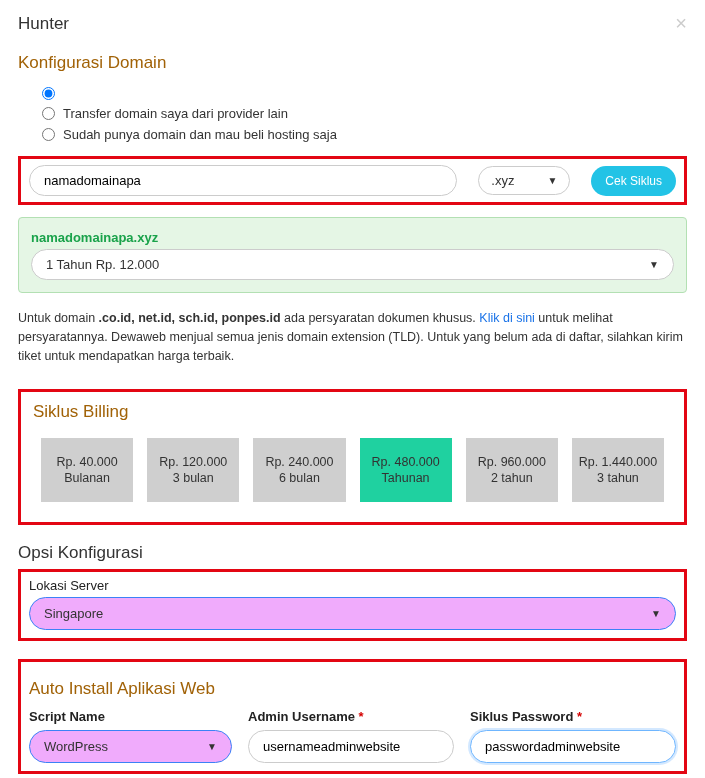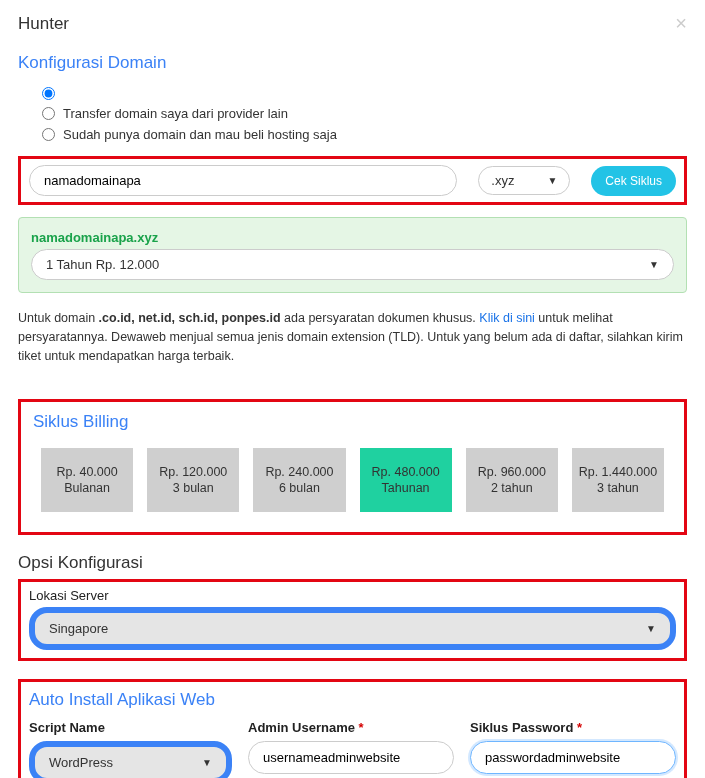--- a/index.html
+++ b/index.html
@@ -1,43 +1,43 @@
 <!DOCTYPE html>
 <html><head>
 <meta charset="utf-8">
 <style>
 * { box-sizing: border-box; margin: 0; padding: 0; }
 body { font-family: "Helvetica Neue", Arial, sans-serif; font-size: 13px; color: #333; background: #fff; width: 705px; }
 .modal { padding: 12px 18px 18px; }
 .modal-header { display: flex; justify-content: space-between; align-items: center; margin-bottom: 18px; }
 .modal-title { font-size: 17px; font-weight: 400; color: #333; }
 .close-x { font-size: 20px; color: #ccc; cursor: pointer; }
-.section-title { font-size: 17px; color: #3b82f6; margin-bottom: 14px; font-weight: 400; }
+.section-title { font-size: 17px; color: #a16207; margin-bottom: 14px; font-weight: 400; }
 .radios { padding-left: 24px; margin-bottom: 14px; }
 .radio-row { display: flex; align-items: center; gap: 8px; margin-bottom: 6px; }
 .radio-row input { margin: 0; }
 .hl-red { border: 3px solid #e30613; padding: 6px 8px; }
 .domain-row { display: flex; align-items: center; gap: 21px; margin: 0 0 12px; }
 .domain-input { flex: 1; border: 1px solid #ccc; border-radius: 18px; padding: 7px 14px; font-size: 13px; }
 .tld-wrap { width: 92px; border: 1px solid #ccc; border-radius: 18px; padding: 6px 12px; display: flex; align-items: center; justify-content: space-between; font-size: 13px; }
 .chev { font-size: 10px; }
 .btn-check { background: #22c3e6; color: #fff; border: 0; border-radius: 18px; padding: 8px 14px; font-size: 12px; cursor: pointer; }
 .result-box { border: 1px solid #b3e0b3; background: #e5f6e5; border-radius: 4px; padding: 12px; margin-bottom: 16px; }
 .result-name { color: #19a24a; font-weight: 700; margin-bottom: 4px; }
 .dd { background: #fff; border: 1px solid #ccc; border-radius: 18px; padding: 7px 14px; display: flex; justify-content: space-between; align-items: center; font-size: 13px; }
-.note { font-size: 12.5px; color: #333; line-height: 1.5; margin-bottom: 34px; }
+.note { font-size: 12.5px; color: #333; line-height: 1.5; margin-bottom: 24px; }
 .note a { color: #1a73e8; text-decoration: none; }
 .billing-grid { display: flex; gap: 14px; padding: 8px 12px 14px; }
 .cycle { flex: 1; background: #cfcfcf; height: 64px; display: flex; flex-direction: column; align-items: center; justify-content: center; color: #333; font-size: 12.5px; cursor: pointer; text-align: center; }
 .cycle.selected { background: #1fd1a0; }
 .cycle .price { margin-bottom: 2px; }
 .sub-title { font-size: 17px; margin: 14px 0 6px; font-weight: 400; }
 .formrow { padding: 6px 8px 8px; }
 .label { font-size: 13px; font-weight: 400; color: #222; margin-bottom: 4px; }
-.dd-rect { width: 100%; background: #e5e5e5; border: 6px solid #3b82f6; border-radius: 18px; padding: 8px 14px; display: flex; justify-content: space-between; align-items: center; }
+.dd-rect { width: 100%; background: #f0abfc; border: 1px solid #3b82f6; border-radius: 18px; padding: 8px 14px; display: flex; justify-content: space-between; align-items: center; }
 .auto-row { display: flex; gap: 16px; }
 .auto-col { flex: 1; display: flex; flex-direction: column; }
 .auto-col .label { font-weight: 700; margin-bottom: 6px; }
 .req { color: #d40000; }
 .input-rect { border: 1px solid #ccc; border-radius: 18px; padding: 8px 14px; font-size: 13px; }
 .input-focus { border: 1px solid #6fb6ff; box-shadow: 0 0 0 2px rgba(110,180,255,.3); }
 .gap-block { margin-bottom: 18px; }
 </style>
 </head>
 <body>
@@ -120,21 +120,21 @@
   <div class="sub-title">Opsi Konfigurasi</div>
   <div class="hl-red gap-block formrow">
     <div class="label">Lokasi Server</div>
     <div class="dd-rect">
       <span>Singapore</span>
       <span class="chev">▼</span>
     </div>
   </div>
 
   <div class="hl-red gap-block formrow">
-    <div class="section-title" style="margin:2px 0 10px;">Auto Install Aplikasi Web</div>
+    <div class="section-title" style="margin:11px 0 10px;">Auto Install Aplikasi Web</div>
     <div class="auto-row">
       <div class="auto-col">
         <div class="label">Script Name</div>
         <div class="dd-rect">
           <span>WordPress</span>
           <span class="chev">▼</span>
         </div>
       </div>
       <div class="auto-col">
         <div class="label"><span>Admin Username</span> <span class="req">*</span></div>

